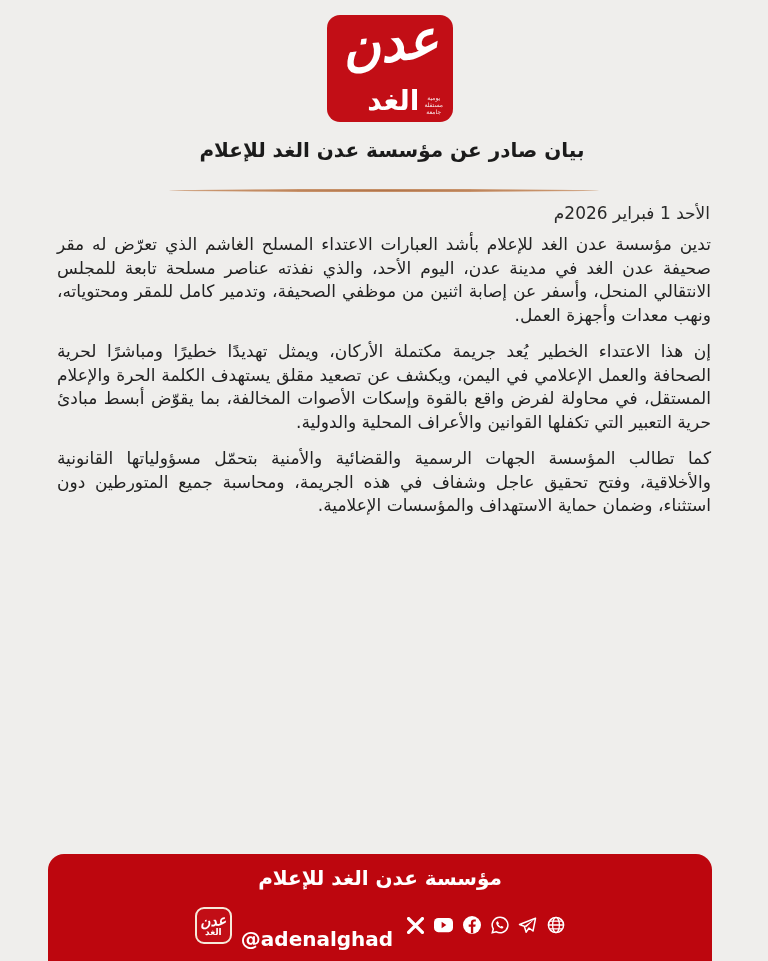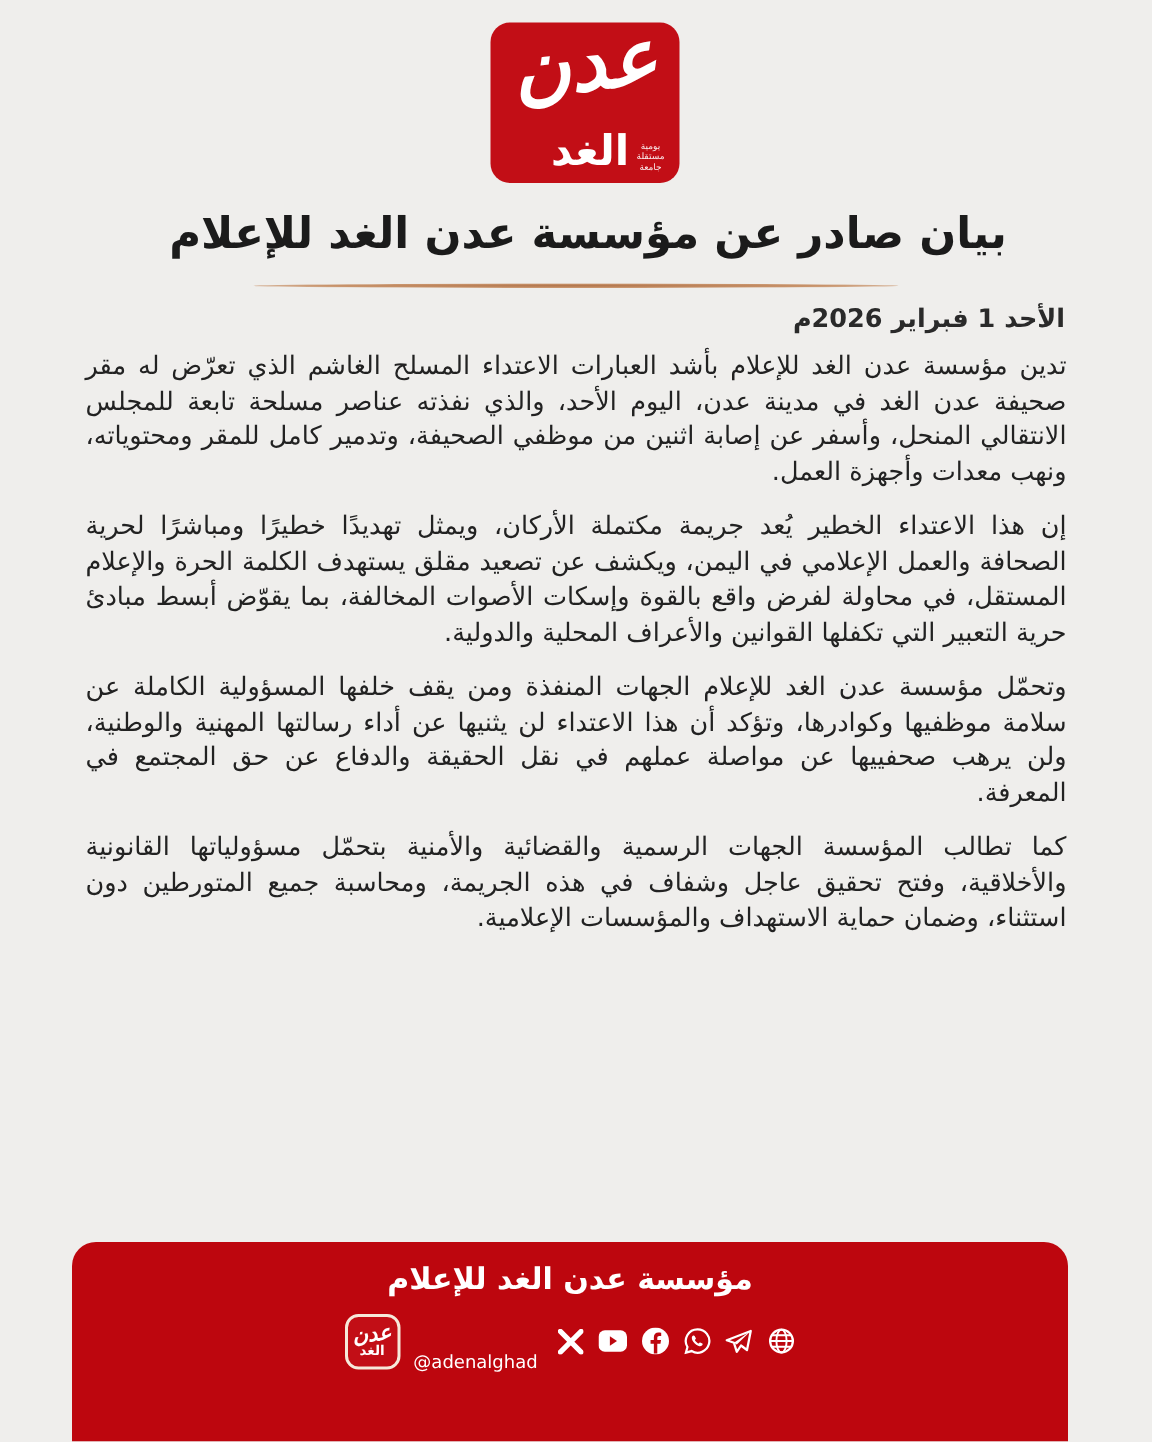--- a/index.html
+++ b/index.html
@@ -47,61 +47,61 @@
     font-size: 6px; line-height: 7px;
     text-align: center; opacity: .92;
   }
 
   
   .title {
     position: absolute;
     top: 138px; left: 0; right: 0;
     text-align: center;
     direction: rtl;
-    font-size: 29px;
+    font-size: 20px;
     font-weight: bold;
     color: #1b1b1b;
     letter-spacing: 0;
     margin-left: 16px;
   }
   .divider {
     position: absolute;
     top: 189px; left: 50%;
     transform: translateX(-50%);
     width: 430px; height: 3px;
     border-radius: 50%;
     background: radial-gradient(ellipse at center, #b1744b 0%, #c8936b 55%, rgba(200,147,107,0) 98%);
   }
   .date-line {
     position: absolute;
     top: 203px; right: 58px;
     direction: rtl;
     font-size: 17px;
-    font-weight: bold;
+    font-weight: normal;
     color: #2a2a2a;
   }
 
   
   .statement {
     position: absolute;
     top: 233px; right: 57px; left: 57px;
     direction: rtl;
     text-align: justify;
     font-size: 17px;
     font-weight: normal;
     color: #222;
     line-height: 23.5px;
   }
   .statement p { margin-bottom: 13px; }
 
   
   .footer {
     position: absolute;
     left: 48px; right: 56px; bottom: 0;
-    height: 133px;
+    height: 107px;
     background: #bd060e;
     border-radius: 16px 16px 0 0;
     padding-top: 12px;
   }
   .footer-title {
     text-align: center;
     direction: rtl;
     color: #ffffff;
     font-size: 20px;
     font-weight: bold;
@@ -120,22 +120,22 @@
     background: #c20e16;
     color: #fff;
     display: flex; flex-direction: column;
     align-items: center; justify-content: center;
     line-height: 1;
   }
   .mini-logo .a { font-size: 14px; font-weight: bold; font-style: italic; transform: rotate(-6deg); }
   .mini-logo .g { font-size: 9px; font-weight: bold; }
   .handle {
     color: #fff;
-    font-size: 12px;
-    font-weight: normal;
+    font-size: 20px;
+    font-weight: bold;
     margin-right: 4px;
     margin-top: 28px;
   }
   .icon { display: inline-flex; align-items: center; justify-content: center; width: 19px; height: 19px; }
   .icon svg { display: block; }
 </style>
 </head>
 <body>
 
 <div class="logo">
@@ -150,21 +150,20 @@
   </div>
 </div>
 
 <h1 class="title">بيان صادر عن مؤسسة عدن الغد للإعلام</h1>
 <div class="divider"></div>
 <div class="date-line">الأحد 1 فبراير 2026م</div>
 
 <div class="statement">
   <p>تدين مؤسسة عدن الغد للإعلام بأشد العبارات الاعتداء المسلح الغاشم الذي تعرّض له مقر صحيفة عدن الغد في مدينة عدن، اليوم الأحد، والذي نفذته عناصر مسلحة تابعة للمجلس الانتقالي المنحل، وأسفر عن إصابة اثنين من موظفي الصحيفة، وتدمير كامل للمقر ومحتوياته، ونهب معدات وأجهزة العمل.</p>
   <p>إن هذا الاعتداء الخطير يُعد جريمة مكتملة الأركان، ويمثل تهديدًا خطيرًا ومباشرًا لحرية الصحافة والعمل الإعلامي في اليمن، ويكشف عن تصعيد مقلق يستهدف الكلمة الحرة والإعلام المستقل، في محاولة لفرض واقع بالقوة وإسكات الأصوات المخالفة، بما يقوّض أبسط مبادئ حرية التعبير التي تكفلها القوانين والأعراف المحلية والدولية.</p>
-  <p>وتحمّل مؤسسة عدن الغد للإعلام الجهات المنفذة ومن يقف خلفها المسؤولية الكاملة عن سلامة موظفيها وكوادرها، وتؤكد أن هذا الاعتداء لن يثنيها عن أداء رسالتها المهنية والوطنية، ولن يرهب صحفييها عن مواصلة عملهم في نقل الحقيقة والدفاع عن حق المجتمع في المعرفة.</p>
   <p>كما تطالب المؤسسة الجهات الرسمية والقضائية والأمنية بتحمّل مسؤولياتها القانونية والأخلاقية، وفتح تحقيق عاجل وشفاف في هذه الجريمة، ومحاسبة جميع المتورطين دون استثناء، وضمان حماية الاستهداف والمؤسسات الإعلامية.</p>
 </div>
 
 <div class="footer">
   <div class="footer-title">مؤسسة عدن الغد للإعلام</div>
   <div class="footer-social">
 
     <div class="mini-logo">
       <span class="a">عدن</span>
       <span class="g">الغد</span>

